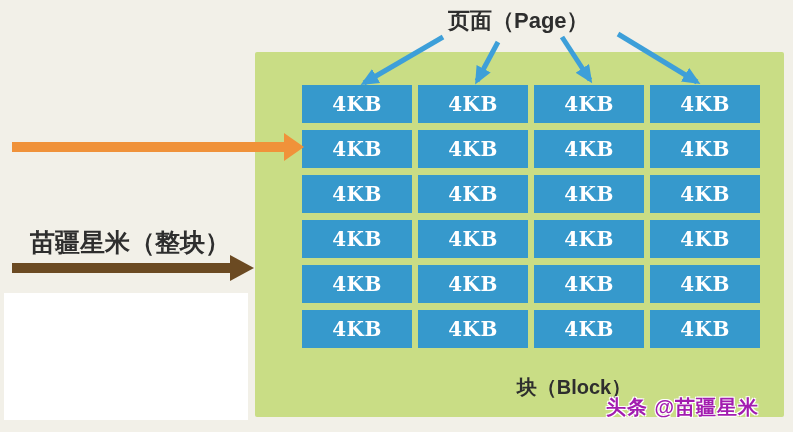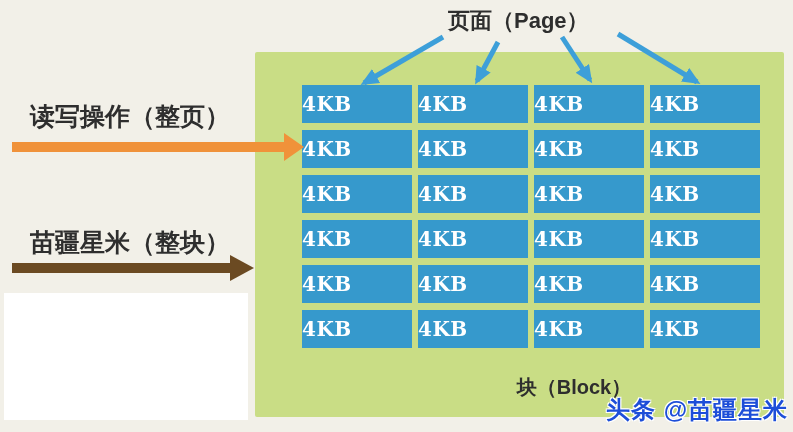--- a/index.html
+++ b/index.html
@@ -30,21 +30,21 @@
     column-gap: 6px;
     row-gap: 7px;
   }
   .cell {
     background: var(--cell-blue, #3699cc);
     color: var(--cell-text, #ffffff);
     font-family: "DejaVu Serif", "Liberation Serif", serif;
     font-weight: bold;
     font-size: 20px;
     line-height: 38px;
-    text-align: left;
+    text-align: center;
     letter-spacing: 0.5px;
   }
   .title {
     position: absolute;
     left: 448px; top: 6px;
     font-size: 22px;
     font-weight: 700;
     color: var(--text-dark, #2e2e2e);
   }
   .side-label {
@@ -113,23 +113,23 @@
   .wm-csdn {
     position: absolute;
     left: 578px; top: 400px;
     font-size: 22px;
     color: #b9b8ae;
     letter-spacing: 1px;
   }
   .wm-toutiao {
     position: absolute;
     left: 606px; top: 394px;
-    font-size: 24px;
+    font-size: 20px;
     font-weight: 700;
-    color: #1d4ed8;
+    color: #a21caf;
     text-shadow: -1px -1px 0 #fff, 1px -1px 0 #fff, -1px 1px 0 #fff, 1px 1px 0 #fff;
     letter-spacing: 1px;
   }
 </style>
 </head>
 <body>
 
 <div class="stage">
 
   <div class="green-box"></div>
@@ -168,21 +168,20 @@
       <div class="cell">4KB</div>
       <div class="cell">4KB</div>
       <div class="cell">4KB</div>
       <div class="cell">4KB</div>
       <div class="cell">4KB</div>
       <div class="cell">4KB</div>
     </div>
 
   <div class="title">页面（Page）</div>
 
-  <div class="side-label label-rw">读写操作（整页）</div>
   <div>
     <div class="arrow-shaft shaft-orange"></div>
     <div class="head-orange"></div>
   </div>
 
   <div class="side-label label-er">苗疆星米（整块）</div>
   <div>
     <div class="arrow-shaft shaft-brown"></div>
     <div class="head-brown"></div>
   </div>

